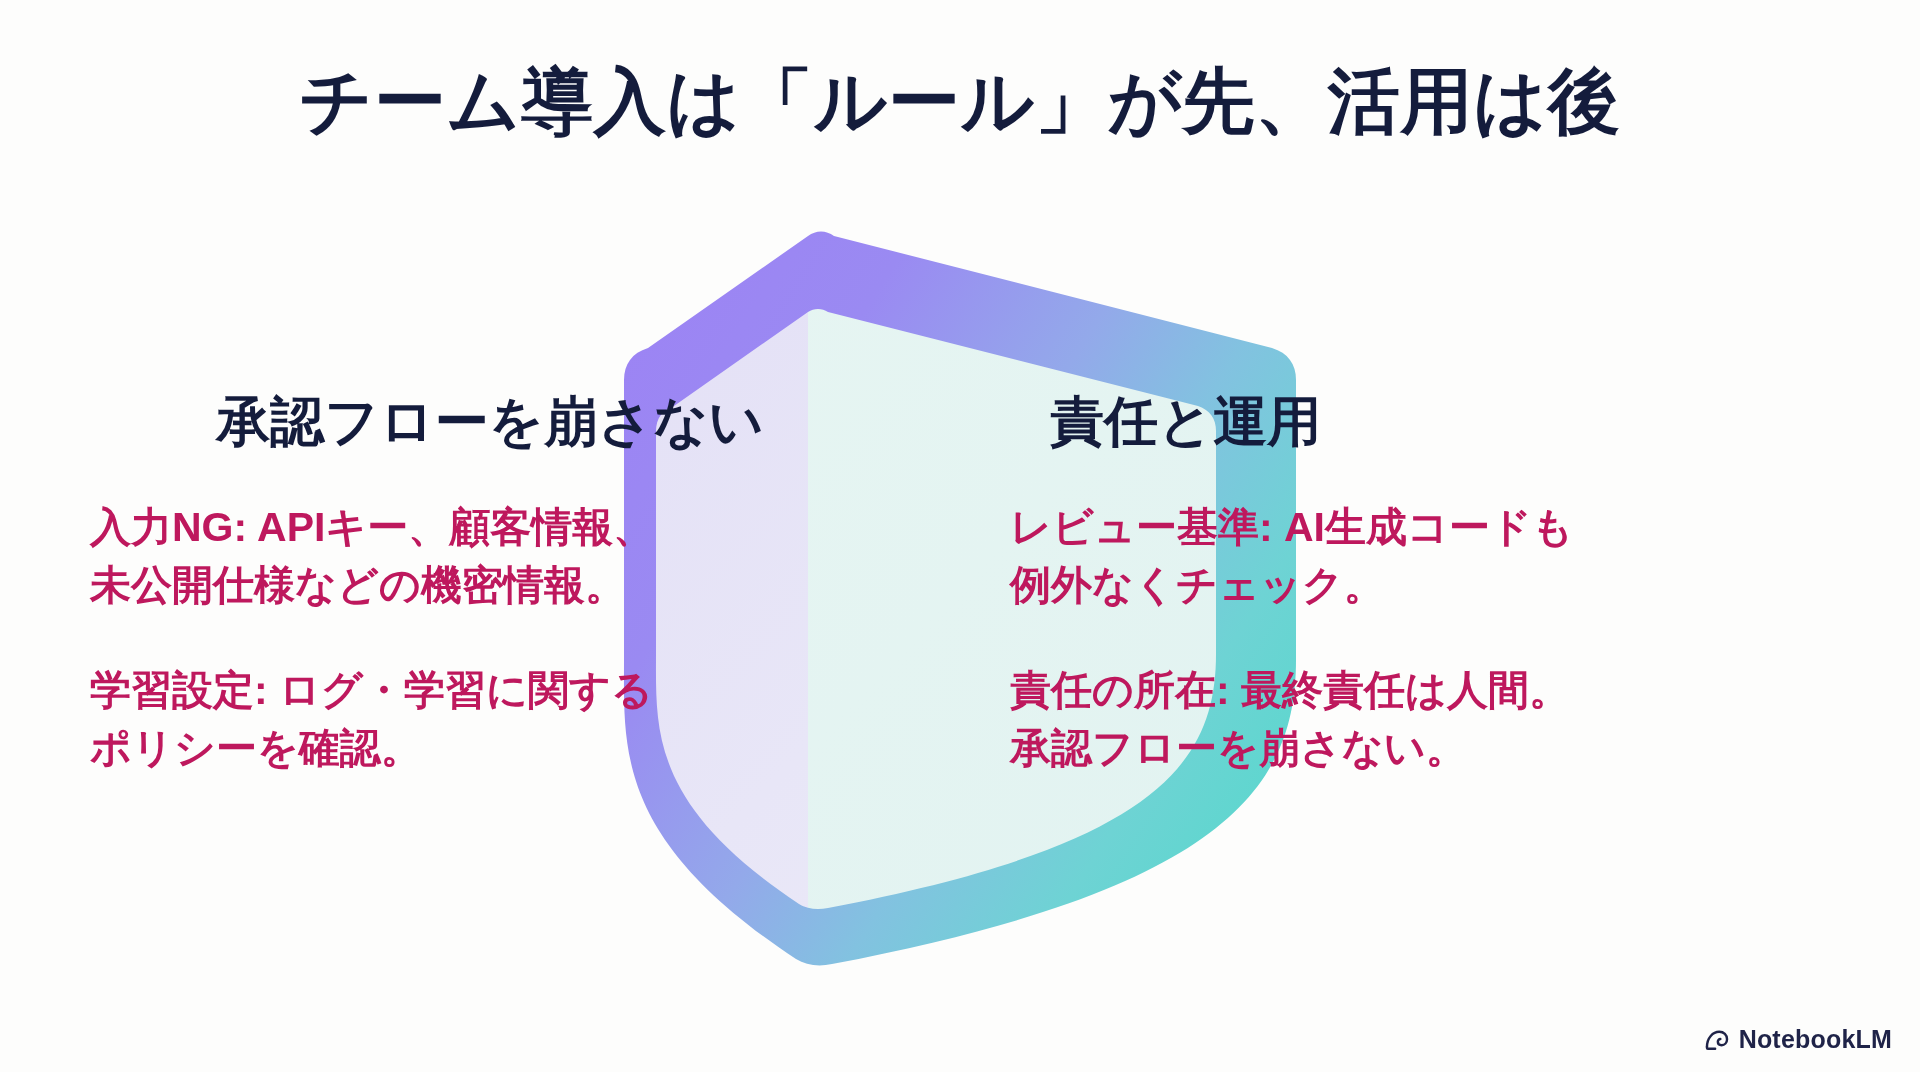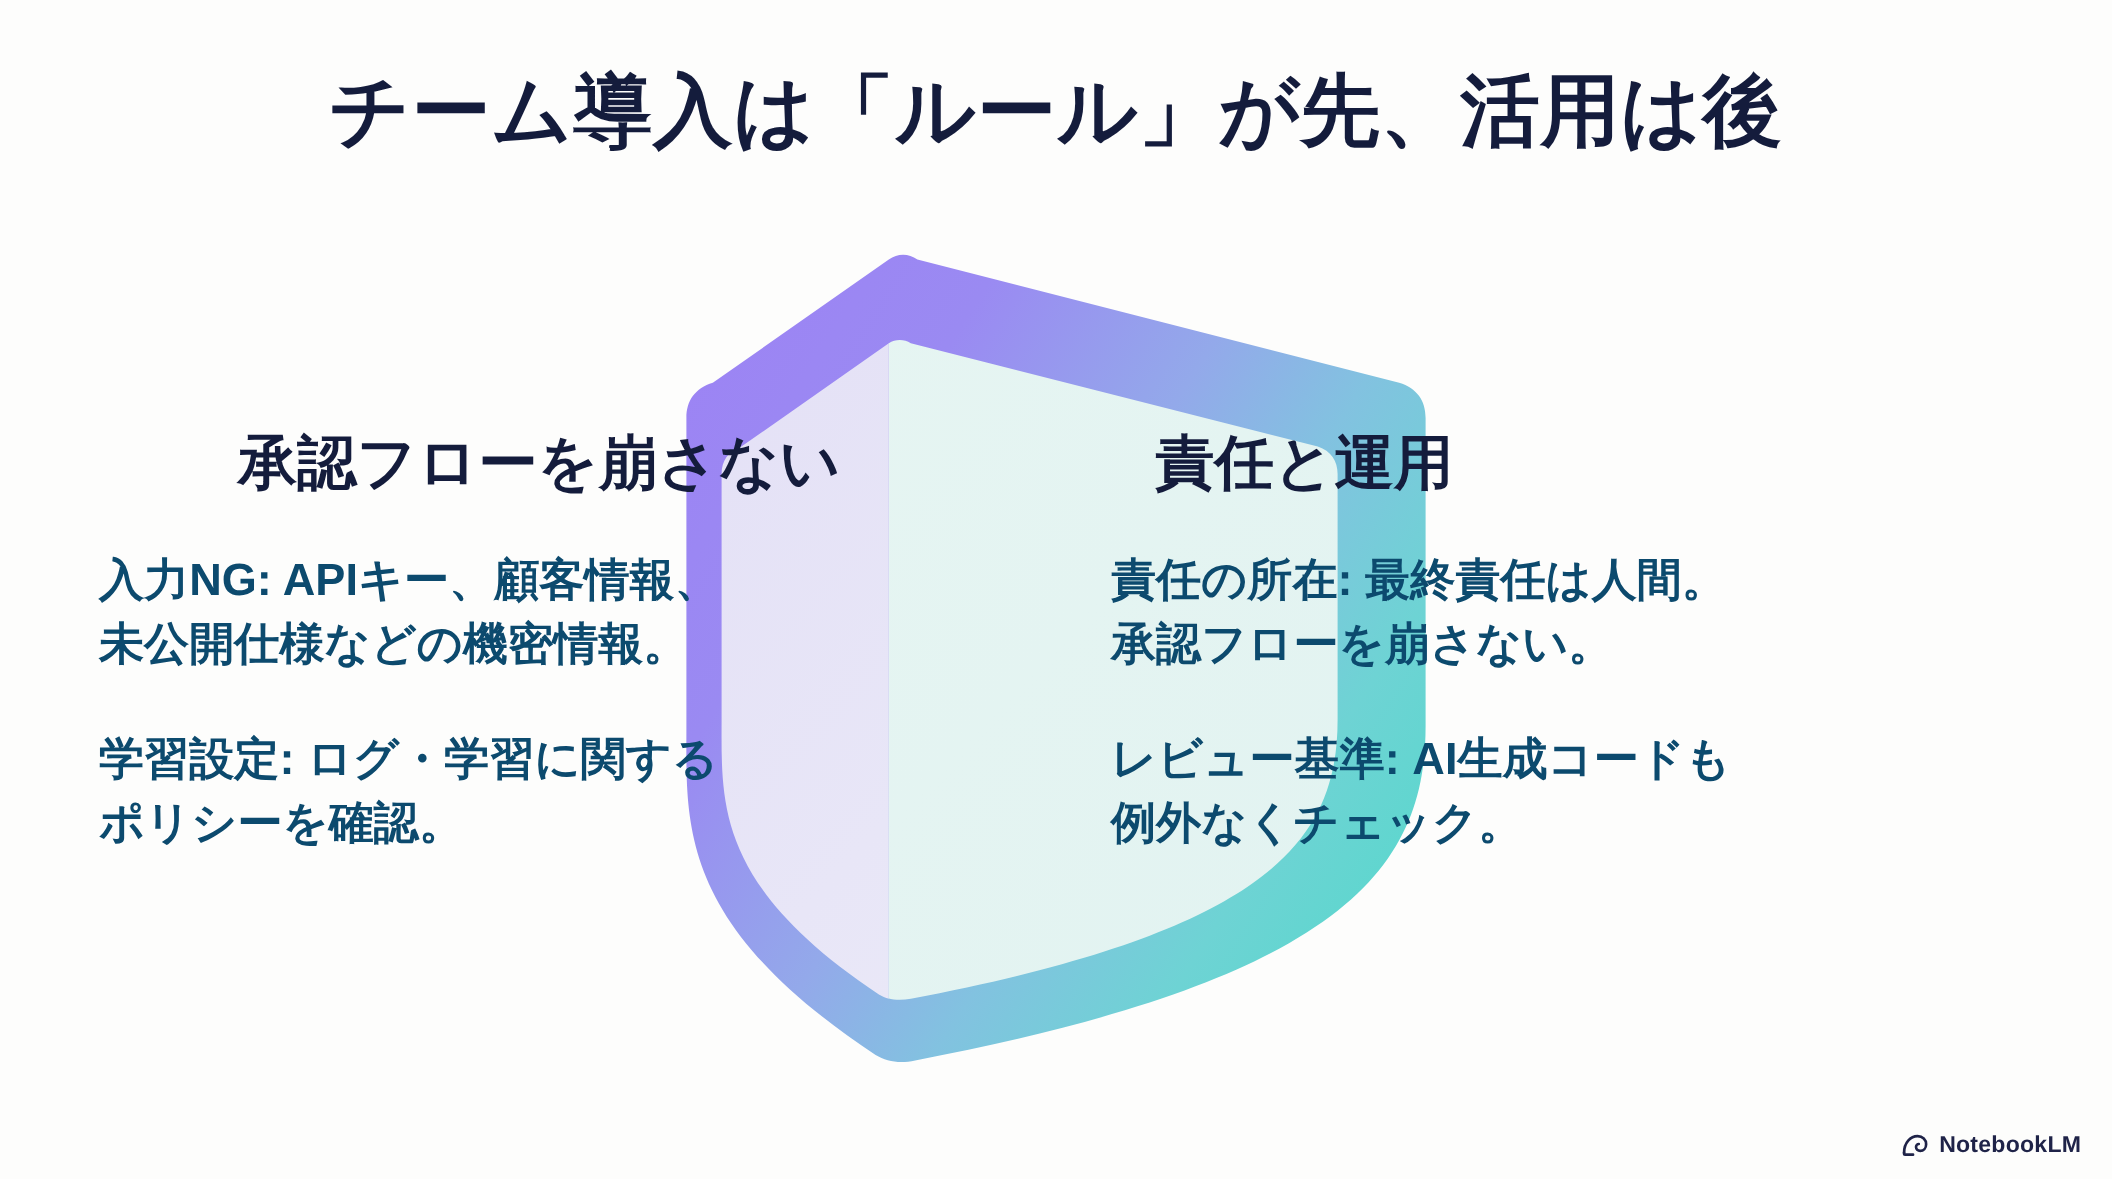--- a/index.html
+++ b/index.html
@@ -81,39 +81,39 @@
   #col-right .col-heading {
     text-align: left;
     padding-left: 0;
   }
   .bullets {
     margin-top: 46px;
   }
   .bullet {
     font-size: 41px;
     font-weight: 700;
-    color: #0c4a6e;
+    color: #be185d;
     line-height: 1.42;
     margin-bottom: 46px;
     white-space: pre-line;
   }
   .bullet:last-child { margin-bottom: 0; }
 
   
   #watermark {
     position: absolute;
     right: 28px;
     bottom: 18px;
     display: flex;
     align-items: center;
     gap: 9px;
     z-index: 5;
   }
   #watermark .wm-text {
-    font-size: 21px;
+    font-size: 25px;
     font-weight: 600;
     color: #1f2348;
     letter-spacing: 0.2px;
   }
   #watermark .wm-icon {
     display: block;
     width: 26px;
     height: 26px;
   }
 </style>
@@ -194,24 +194,24 @@
       <div class="bullet">入力NG: APIキー、顧客情報、
 未公開仕様などの機密情報。</div>
       <div class="bullet">学習設定: ログ・学習に関する
 ポリシーを確認。</div>
     </div>
   </div>
 
   <div class="column" id="col-right">
     <div class="col-heading">責任と運用</div>
     <div class="bullets">
+      <div class="bullet">レビュー基準: AI生成コードも
+例外なくチェック。</div>
       <div class="bullet">責任の所在: 最終責任は人間。
 承認フローを崩さない。</div>
-      <div class="bullet">レビュー基準: AI生成コードも
-例外なくチェック。</div>
     </div>
   </div>
 
   <div id="watermark">
     <svg class="wm-icon" viewBox="0 0 28 28" xmlns="http://www.w3.org/2000/svg">
       <path d="M3.2 21.4 C3.2 11.6 9.6 5.2 16.4 5.2 C21.4 5.2 24.8 8.6 24.8 13.1 C24.8 17.0 22.2 19.6 19.0 19.6 C16.6 19.6 14.9 18.0 14.9 15.9 C14.9 14.1 16.1 12.9 17.6 12.9" fill="none" stroke="#1f2348" stroke-width="2.6" stroke-linecap="round"></path>
       <path d="M3.2 21.4 L3.2 22.6 C3.2 23.1 3.6 23.4 4.1 23.4 L12.0 23.4" fill="none" stroke="#1f2348" stroke-width="2.6" stroke-linecap="round"></path>
     </svg>
     <span class="wm-text">NotebookLM</span>
   </div>

